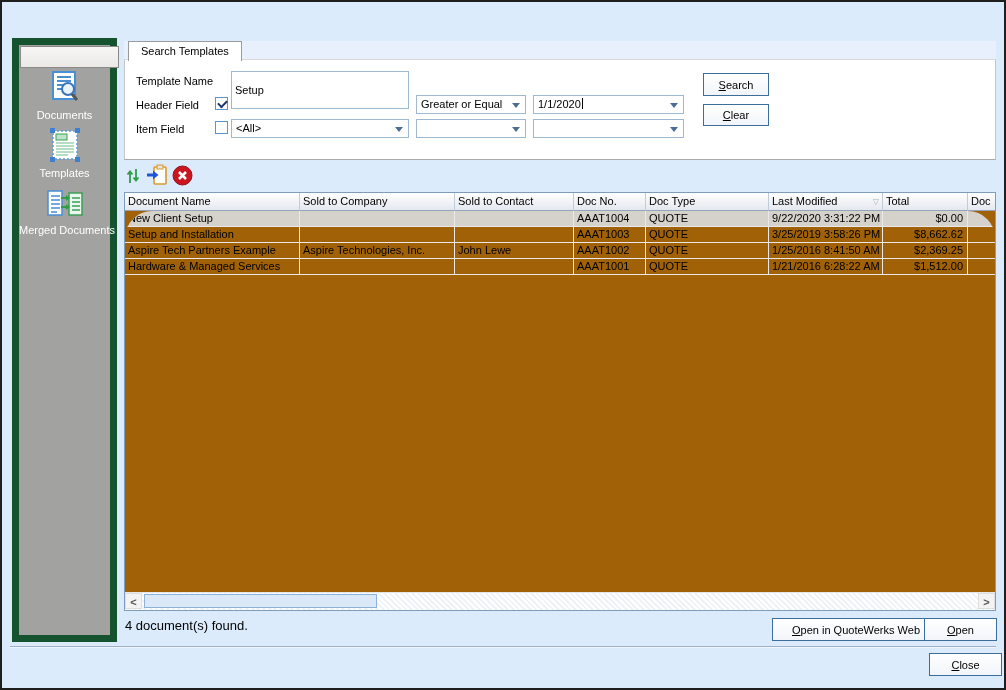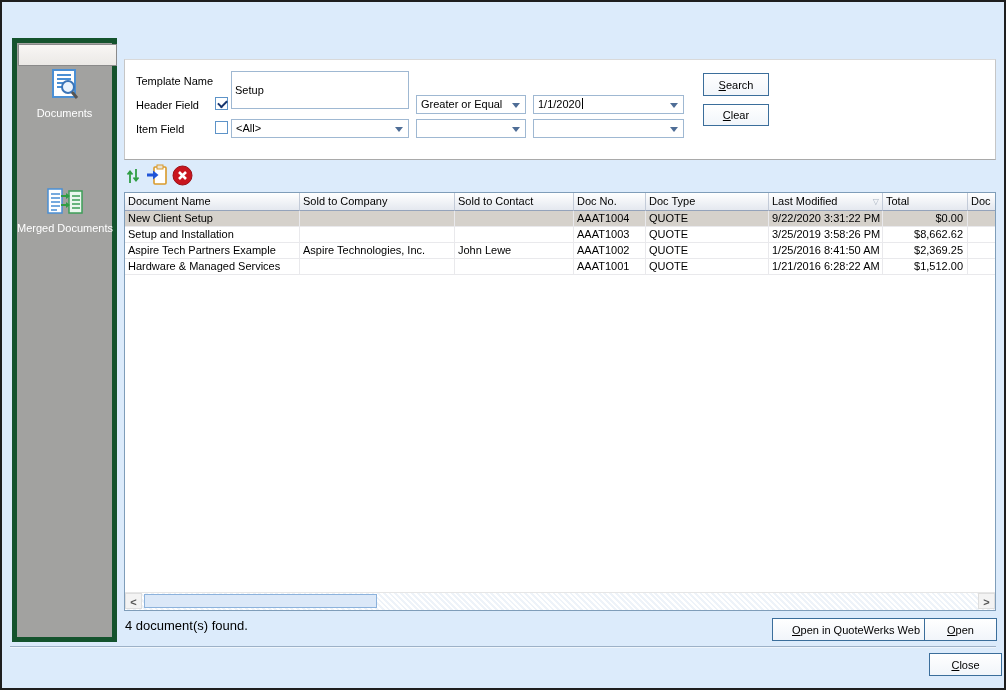--- a/index.html
+++ b/index.html
@@ -11,21 +11,21 @@
     background:linear-gradient(#c9ddf5,#afcbea);border-bottom:2px solid #d9e7f7;}
   .t-icon{position:absolute;left:10px;top:5px;}
   .t-text{position:absolute;left:36px;top:7px;font-size:13px;color:#53759d;}
   .t-controls{position:absolute;right:16px;top:5px;height:18px;}
   .tbtn{display:inline-block;width:18px;text-align:center;margin-left:10px;
     color:#4b5866;font-size:13px;font-weight:bold;line-height:18px;cursor:default;}
   .maxbox{display:inline-block;width:11px;height:8px;box-sizing:border-box;
     border:1px solid #4b5866;border-top-width:3px;}
   
   .sidebar{position:absolute;left:10px;top:36px;width:105px;height:604px;
-    background:#a2a2a0;border:5px solid #14532d;box-sizing:border-box;}
+    background:#a2a2a0;border:7px solid #14532d;box-sizing:border-box;}
   .sidebar-header{position:absolute;left:1px;top:1px;width:99px;height:22px;
     background:linear-gradient(#f8f6f4,#ebe9e6);border:1px solid #8a8a8a;box-sizing:border-box;}
   .nav-item{position:absolute;left:0;width:100%;text-align:center;cursor:pointer;}
   .nav-label{font-size:11px;color:#ffffff;margin-top:1px;line-height:13px;white-space:nowrap;}
   
   .tabstrip{position:absolute;left:122px;top:39px;width:872px;height:18px;background:#e7f0fc;}
   .tab{position:absolute;left:4px;top:0;height:19px;line-height:18px;padding:0 12px;
     background:#ffffff;border:1px solid #9b9b9b;border-bottom:none;font-size:11px;z-index:2;}
   .tabpage{position:absolute;left:122px;top:57px;width:872px;height:101px;background:#ffffff;
     box-sizing:border-box;border:1px solid #d9d9d9;border-left-color:#c6c6c6;
@@ -41,30 +41,30 @@
   .cb{position:absolute;width:13px;height:13px;background:#fff;border:1px solid #5d93c8;box-sizing:border-box;}
   .cb.checked::after{content:"";position:absolute;left:2px;top:2px;width:7px;height:4px;
     border-left:2px solid #17356d;border-bottom:2px solid #17356d;transform:rotate(-45deg);}
   .btn{position:absolute;box-sizing:border-box;background:linear-gradient(#ffffff,#f1f5fa);
     border:1px solid #3b6e9b;font-family:inherit;font-size:11px;color:#000;text-align:center;
     padding:0;cursor:default;}
   .fbtn{left:578px;width:66px;}
   
   .ticon{position:absolute;background:transparent;border:none;padding:0;cursor:pointer;}
   
-  .grid{position:absolute;left:122px;top:190px;width:872px;height:419px;background:#ffffff;
+  .grid{position:absolute;left:122px;top:190px;width:872px;height:419px;background:#a16207;
     border:1px solid #7f9db9;box-sizing:border-box;}
   .grid-header{position:absolute;left:0;top:0;right:0;height:18px;font-size:0;
     white-space:nowrap;overflow:hidden;}
   .hcell{position:relative;display:inline-block;vertical-align:top;height:18px;line-height:16px;
     font-size:11px;box-sizing:border-box;padding-left:3px;overflow:hidden;white-space:nowrap;
     background:linear-gradient(#ffffff,#e4e8ef);border-right:1px solid #c3cbd8;
     border-bottom:1px solid #94a3bb;cursor:default;}
   .sorticon{position:absolute;right:3px;top:1px;font-size:8px;color:#aab4c2;}
-  .grid-body{position:absolute;left:0;top:18px;right:0;bottom:17px;overflow:hidden;}
+  .grid-body{position:absolute;left:0;top:18px;right:0;bottom:17px;overflow:hidden;border-radius:27px;}
   .grow{height:16px;font-size:0;white-space:nowrap;box-sizing:border-box;border-bottom:1px solid #e9e9ec;}
   .grow.sel{background:#d5d1cb;}
   .gcell{display:inline-block;vertical-align:top;height:15px;line-height:15px;font-size:11px;
     box-sizing:border-box;padding:0 4px 0 3px;overflow:hidden;white-space:nowrap;
     border-right:1px solid #e9e9ec;}
   .hscroll{position:absolute;left:0;right:0;bottom:0;height:17px;
     background:repeating-linear-gradient(45deg,#ffffff 0 2px,#eef3f9 2px 4px);border-top:1px solid #e6e6e6;}
   .sarrow{position:absolute;top:0;width:17px;height:16px;line-height:16px;box-sizing:border-box;
     background:#f3f3f3;border:1px solid #dedede;color:#555;font-size:11px;font-weight:bold;
     text-align:center;cursor:pointer;}
@@ -86,34 +86,49 @@
     <div class="sidebar-header"></div>
     <div class="nav-item" style="top:26px">
       <svg width="30" height="33" viewBox="0 0 30 33">
         <rect x="3" y="1" width="22" height="27" fill="#ffffff" stroke="#4a8fd4" stroke-width="2"></rect>
         <path d="M7 6h14M7 10h14M7 14h14M7 18h8" stroke="#4a8fd4" stroke-width="2" fill="none"></path>
         <circle cx="18" cy="18" r="6" fill="#eaf3fc" stroke="#3a74b8" stroke-width="2"></circle>
         <line x1="22" y1="23" x2="27" y2="29" stroke="#555555" stroke-width="3"></line>
       </svg>
       <div class="nav-label">Documents</div>
     </div>
+    <div class="nav-item" style="top:83px">
+      <svg width="32" height="34" viewBox="0 0 32 34">
+        <rect x="4" y="3" width="24" height="28" fill="#ffffff" stroke="#5a9ae0" stroke-width="1.5" stroke-dasharray="2,2"></rect>
+        <rect x="7" y="6" width="11" height="6" fill="#bfe3c8" stroke="#3d9e57"></rect>
+        <path d="M7 15h18M7 18h18M7 21h18M7 24h18M7 27h12" stroke="#9fd4ae" stroke-width="1.5" fill="none"></path>
+        <rect x="1" y="0" width="5" height="5" fill="#3f7fd0"></rect>
+          <rect x="26" y="0" width="5" height="5" fill="#3f7fd0"></rect>
+        <rect x="1" y="29" width="5" height="5" fill="#3f7fd0"></rect>
+          <rect x="26" y="29" width="5" height="5" fill="#3f7fd0"></rect>
+      </svg>
+      <div class="nav-label">Templates</div>
+    </div>
     <div class="nav-item" style="top:143px">
       <svg width="36" height="31" viewBox="0 0 36 31">
         <rect x="1" y="3" width="14" height="24" fill="#ffffff" stroke="#4a8fd4" stroke-width="1.5"></rect>
         <path d="M4 8h9M4 12h9M4 16h9M4 20h9M4 24h6" stroke="#4a8fd4" stroke-width="1.5" fill="none"></path>
         <rect x="22" y="5" width="13" height="22" fill="#eaf7ee" stroke="#3d9e57" stroke-width="1.5"></rect>
         <path d="M25 10h8M25 14h8M25 18h8M25 22h8" stroke="#3d9e57" stroke-width="1.5" fill="none"></path>
         <path d="M14 10h5M14 19h5" stroke="#2f9e44" stroke-width="2" fill="none"></path>
         <polygon points="19,7 23,10 19,13" fill="#2f9e44"></polygon>
         <polygon points="19,16 23,19 19,22" fill="#2f9e44"></polygon>
       </svg>
       <div class="nav-label">Merged Documents</div>
     </div>
   </div>
 
+  <div class="tabstrip">
+    <div class="tab">Search Templates</div>
+  </div>
   <div class="tabpage">
     <div class="flabel" style="left:11px;top:15px">Template Name</div>
     <input class="tinput" style="left: 106px; top: 11px; width: 178px;" value="Setup">
 
     <div class="flabel" style="left:11px;top:39px">Header Field</div>
     <span class="cb checked" style="left:90px;top:37px"></span>
     <div class="combo" style="left:291px;top:35px;width:110px">
       <span>Greater or Equal</span>
       <span class="arrow"></span>
     </div>

